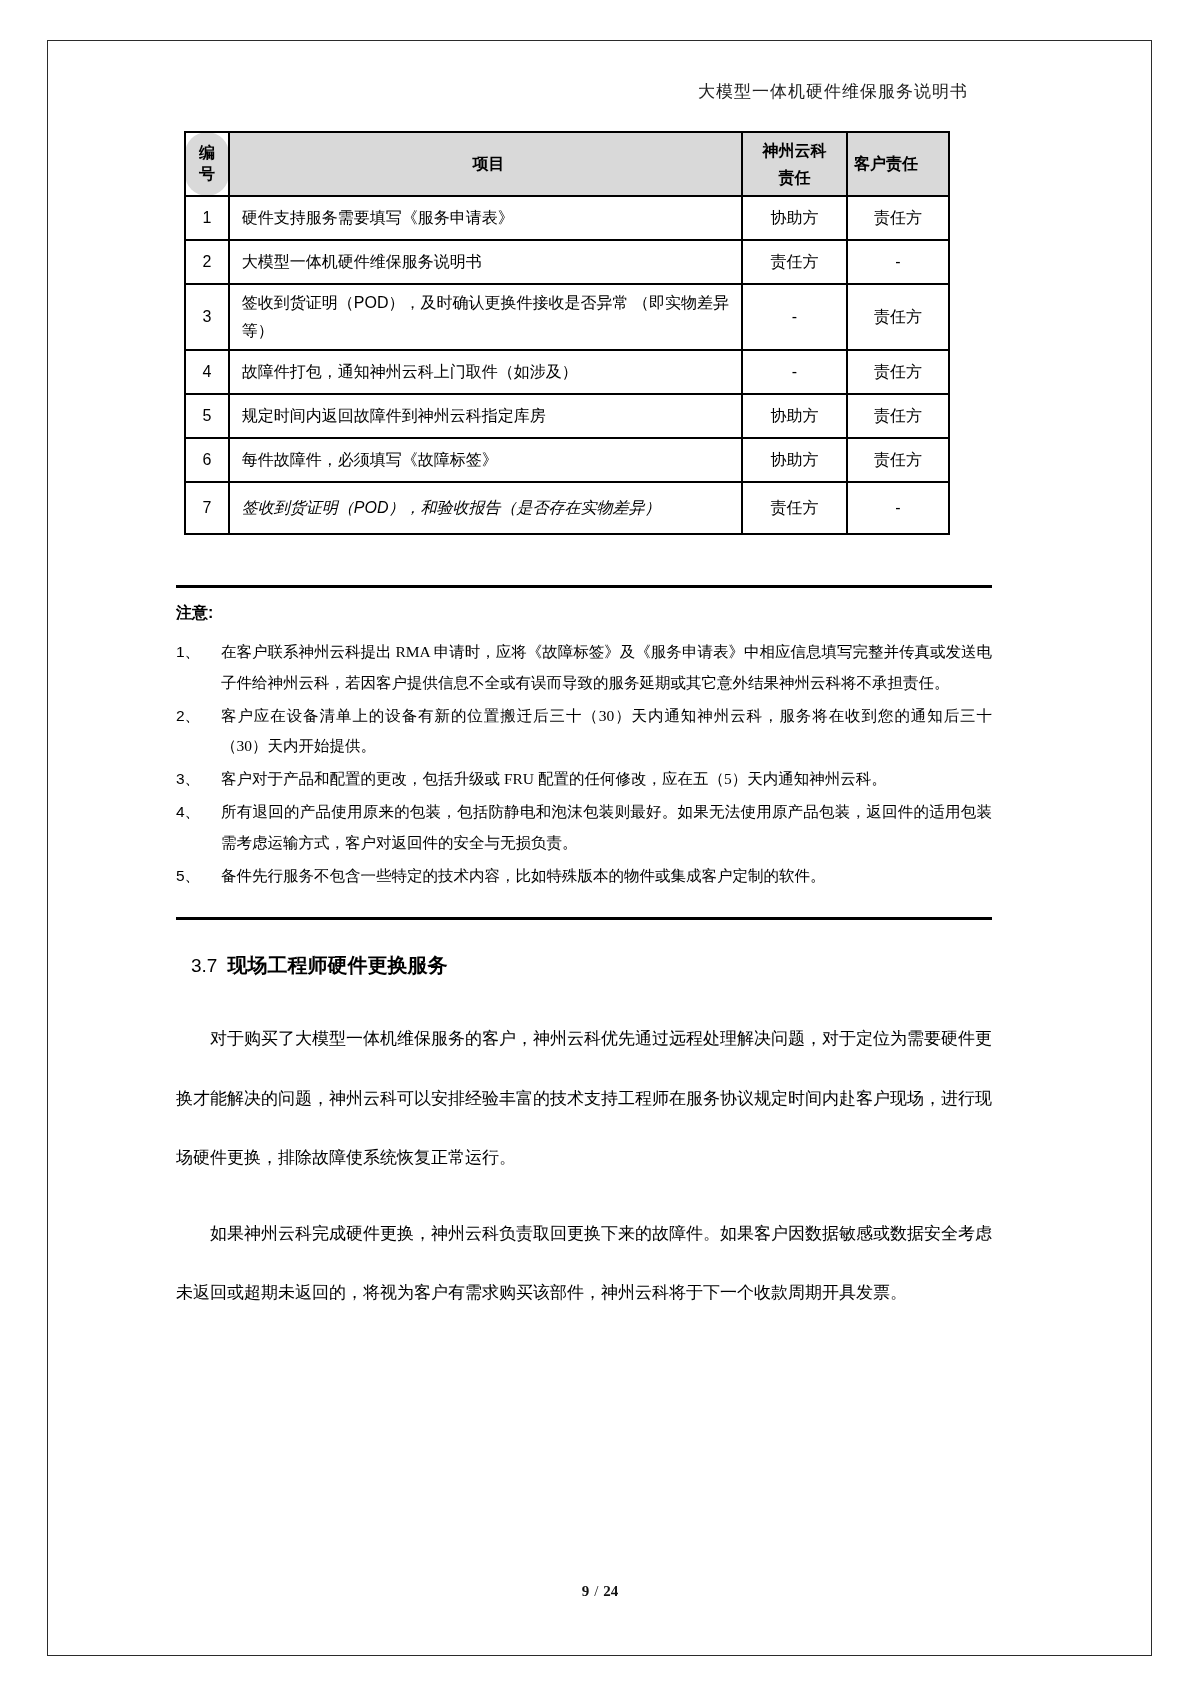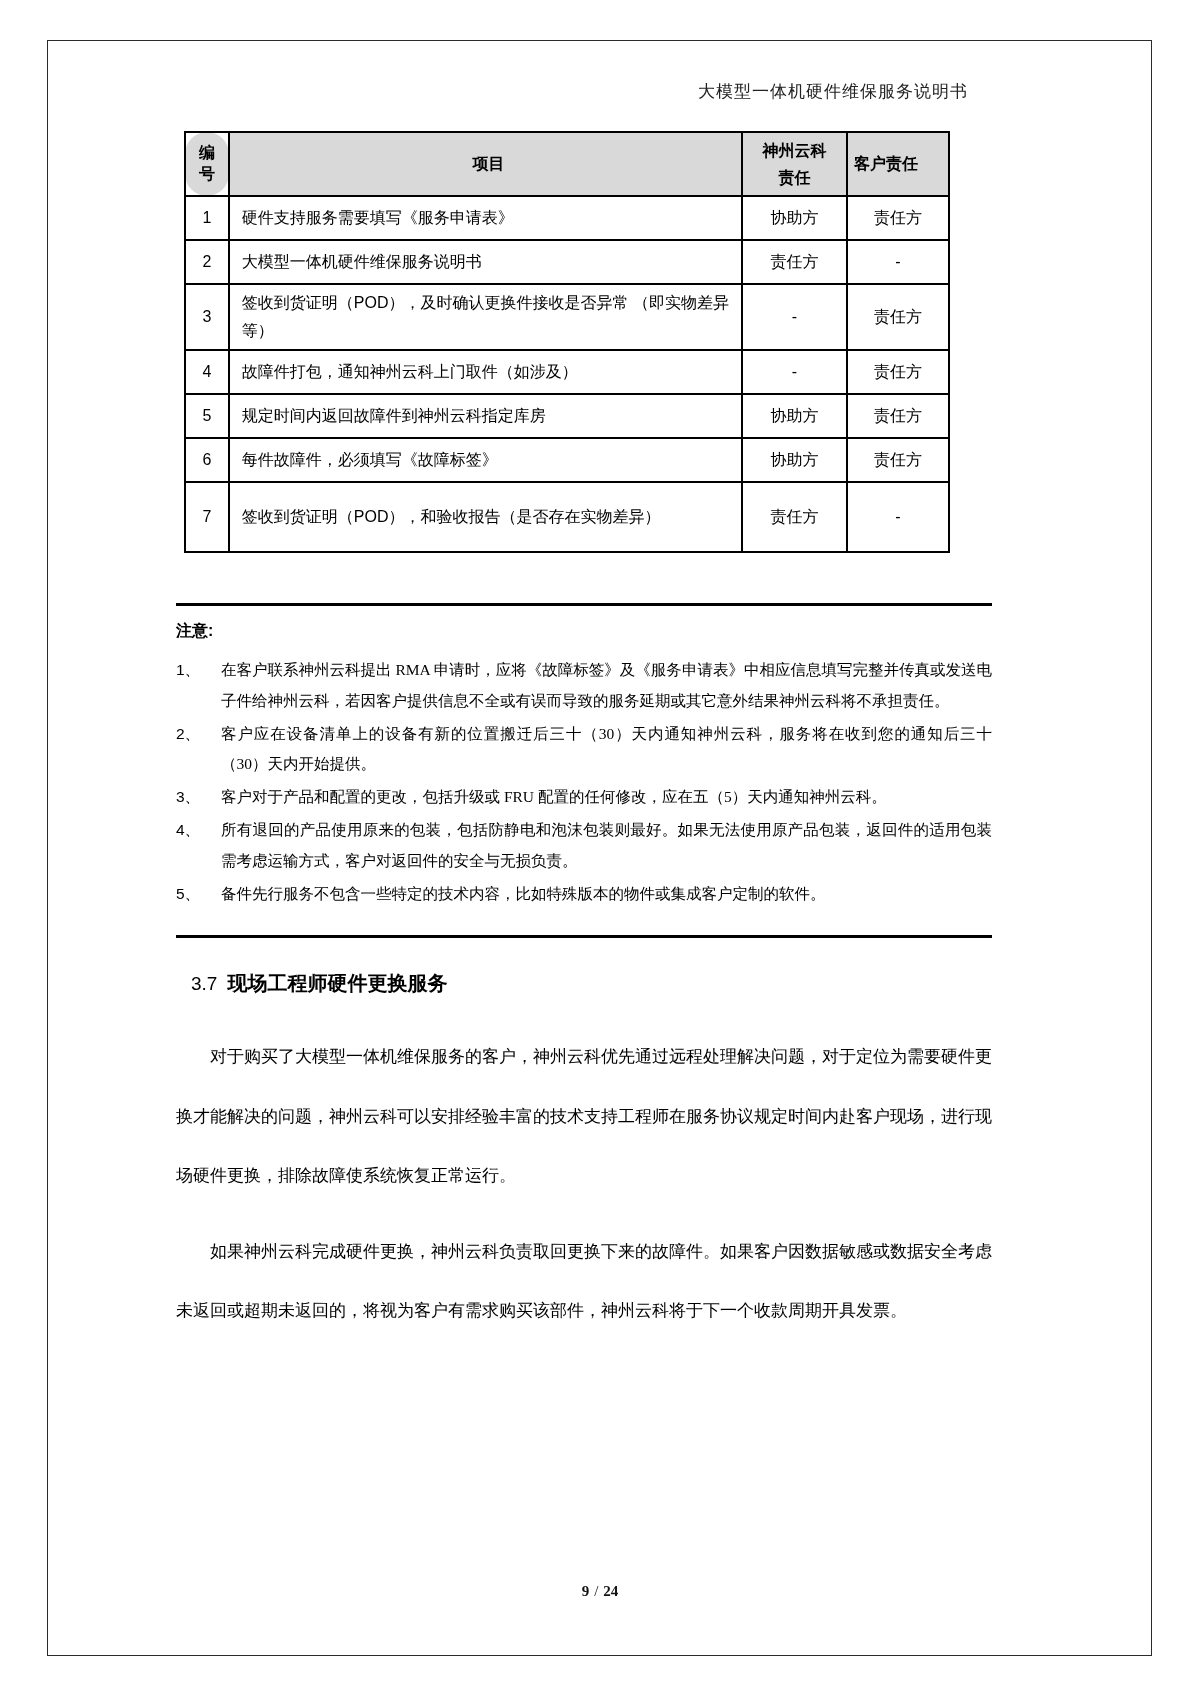--- a/index.html
+++ b/index.html
@@ -97,21 +97,21 @@
         <td class="cell col-customer">责任方</td>
       </tr>
       <tr>
         <td class="cell col-no">6</td>
         <td class="cell col-item">每件故障件，必须填写《故障标签》</td>
         <td class="cell col-vendor">协助方</td>
         <td class="cell col-customer">责任方</td>
       </tr>
       <tr>
         <td class="cell col-no">7</td>
-        <td class="cell col-item" style="height:70px;">签收到货证明（POD），和验收报告（是否存在实物差异）</td>
+        <td class="cell col-item" style="height:52px;font-style:italic;">签收到货证明（POD），和验收报告（是否存在实物差异）</td>
         <td class="cell col-vendor">责任方</td>
         <td class="cell col-customer">-</td>
       </tr>
     </tbody>
   </table>
 
   <hr class="divider divider-1">
 
   <div class="notes-label">注意:</div>
 

